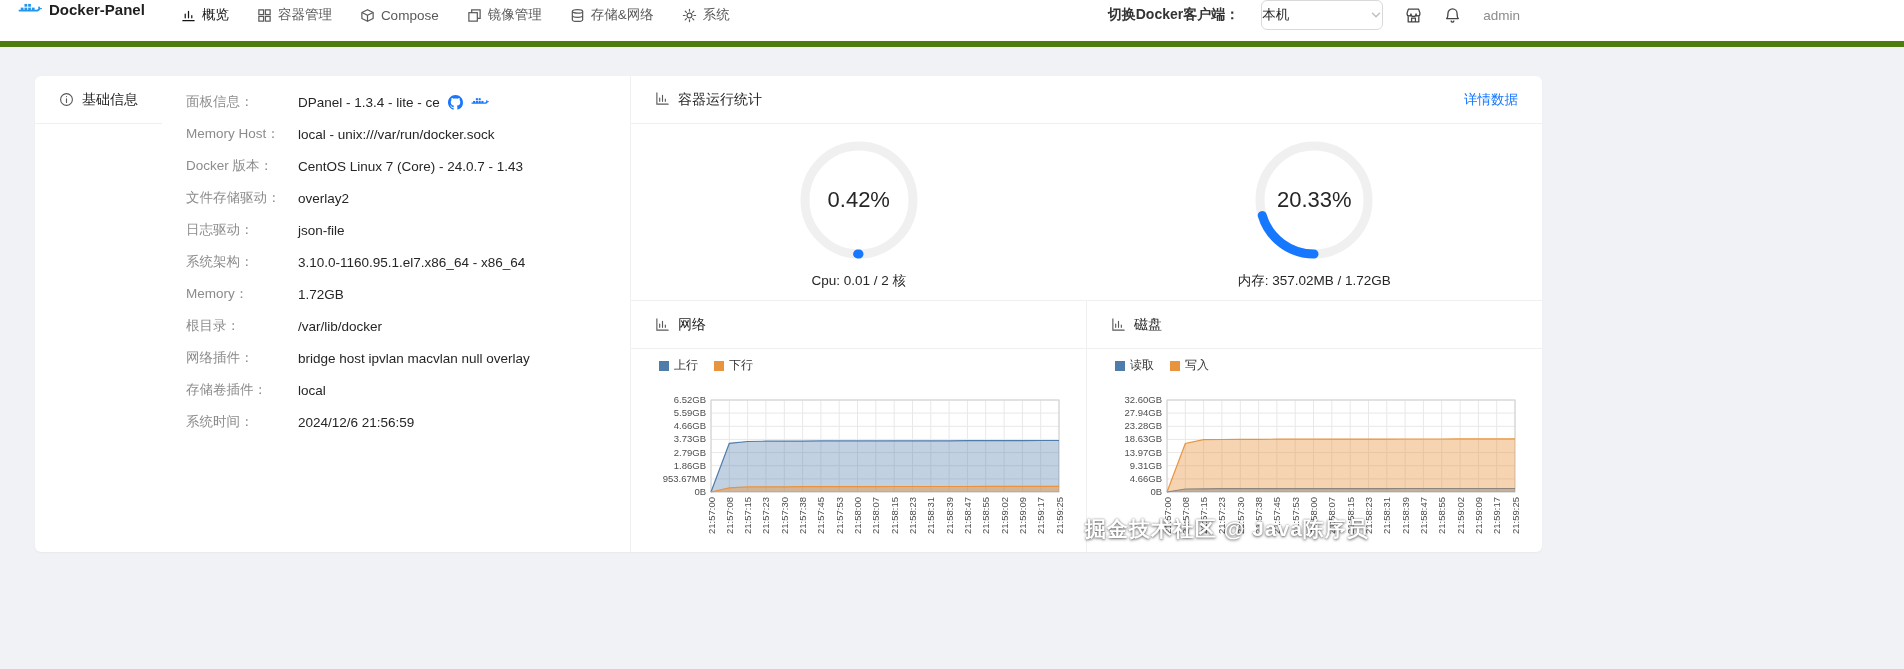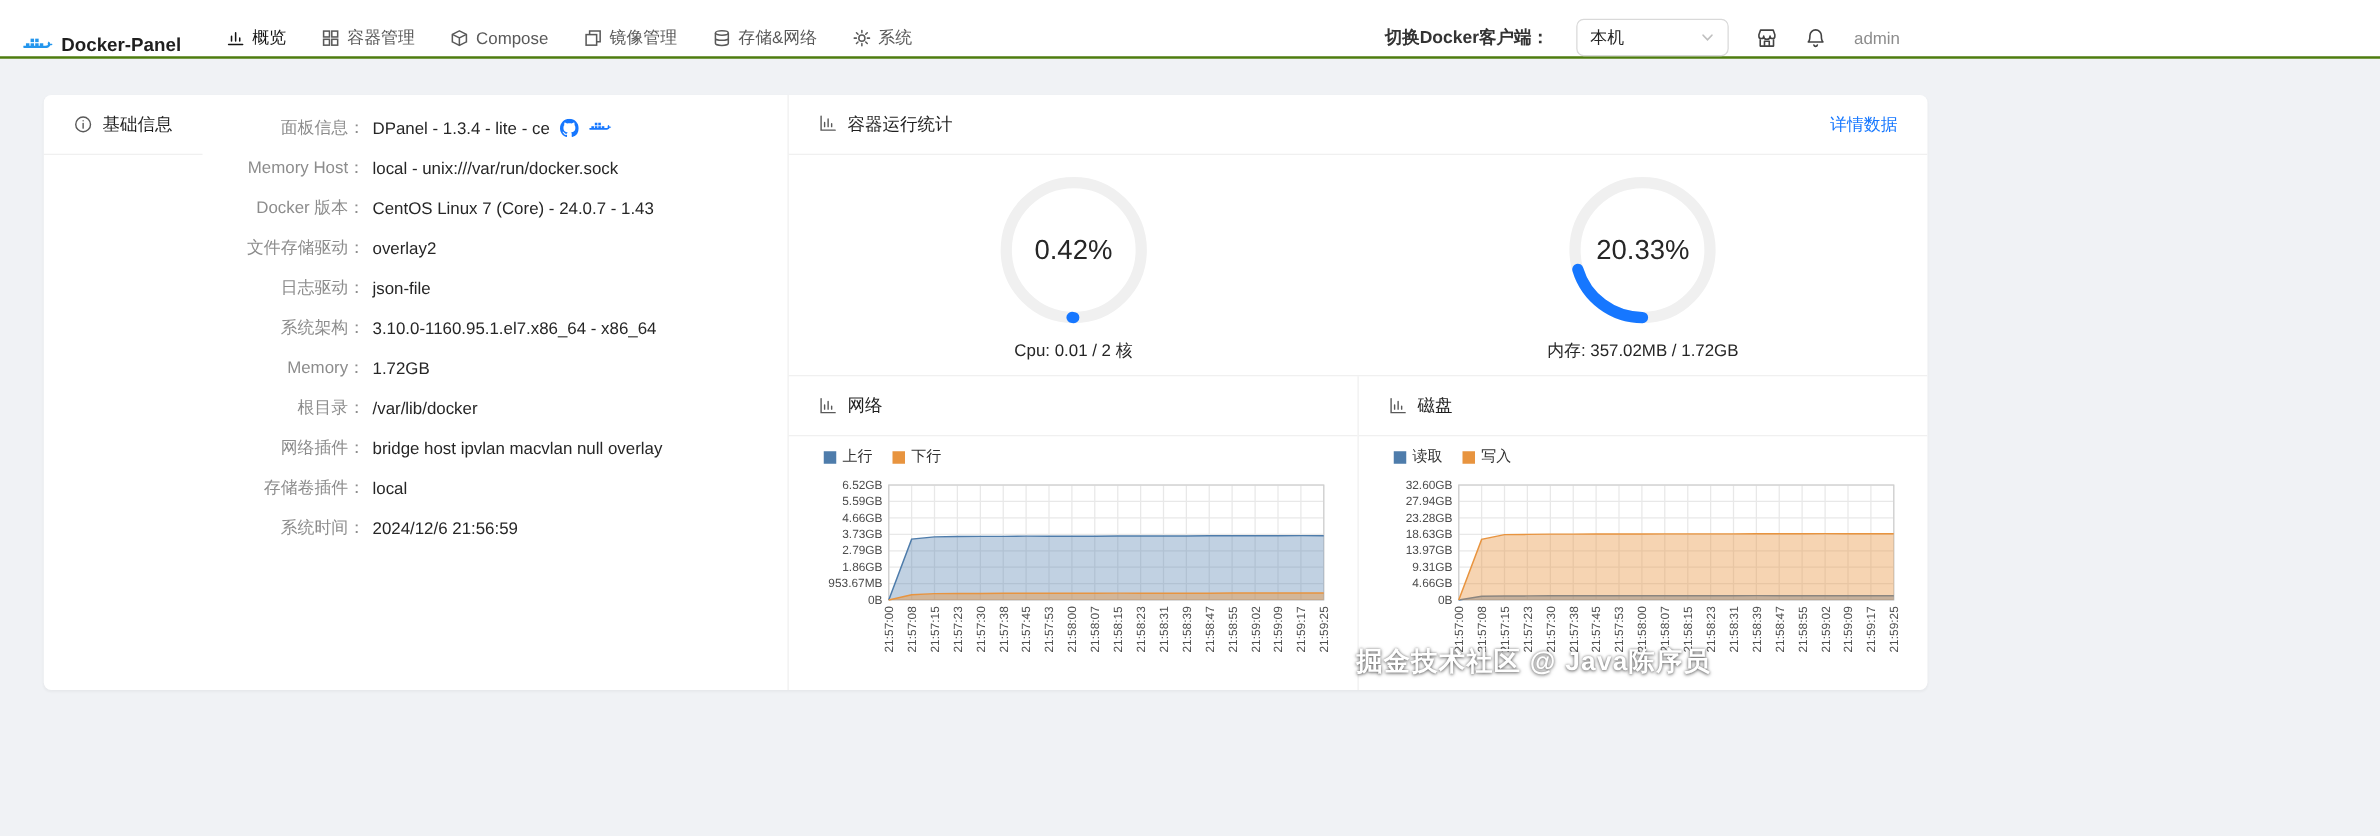--- a/index.html
+++ b/index.html
@@ -1,62 +1,62 @@
 <!DOCTYPE html>
 <html><head>
 <meta charset="utf-8">
 <style>
   *{box-sizing:border-box;margin:0;padding:0}
   html,body{width:1904px;height:669px}
   body{font-family:"Liberation Sans","DejaVu Sans",sans-serif;background:#f0f2f5;color:#262626;overflow:hidden;position:relative}
 
   
-  .topbar{height:47px;background:#fff;border-bottom:2px solid #4d7c0f;display:flex;align-items:flex-end;padding:0 384px 0 18px}
+  .topbar{height:47px;background:#fff;border-bottom:6px solid #4d7c0f;display:flex;align-items:flex-start;padding:0 384px 0 18px}
   .brand{display:flex;align-items:center;gap:7px;margin-right:24px;cursor:pointer}
   .brand-text{font-weight:bold;font-size:15px;color:#1f1f1f}
   .main-nav{display:flex;align-items:center;gap:4px}
   .nav-item{display:flex;align-items:center;gap:6px;padding:6px 12px;font-size:13.5px;color:#595959;cursor:pointer;border-radius:4px;white-space:nowrap}
   .nav-item.active{color:#141414;font-weight:normal}
   .nav-icon{display:flex}
   .topbar-right{margin-left:auto;display:flex;align-items:center;gap:22px}
   .client-label{font-size:14px;font-weight:600;color:#333;white-space:nowrap}
-  .client-select{width:122px;height:30px;border:1px solid #d9d9d9;border-radius:6px;background:#fff;display:flex;align-items:center;justify-content:space-between;padding:0 10px;font-size:13.5px;color:#262626;cursor:pointer}
+  .client-select{width:122px;height:30px;border:1px solid #d9d9d9;border-radius:6px;background:#fff;display:flex;align-items:center;justify-content:space-between;padding:0 0;font-size:13.5px;color:#262626;cursor:pointer}
   .top-icon{cursor:pointer;display:flex}
   .username{font-size:13.5px;color:#8c8c8c;cursor:pointer}
 
   
   .content{position:relative;height:622px}
   .card{position:absolute;left:35px;top:29px;width:1507px;height:476px;background:#fff;border-radius:6px;box-shadow:0 1px 2px rgba(0,0,0,.04);display:flex;overflow:hidden}
 
   .left-panel{width:596px;border-right:1px solid #f0f0f0;display:flex;flex-direction:row;flex:none}
   .right-panel{flex:1;display:flex;flex-direction:column;min-width:0}
 
   .panel-header{height:48px;display:flex;align-items:center;gap:8px;padding:0 24px;border-bottom:1px solid #f0f0f0;flex:none}
   .panel-header.spaced{justify-content:space-between}
   .ph-left{display:flex;align-items:flex-start;gap:8px}
   .ph-title{font-size:14px;color:#1f1f1f}
   .detail-link{font-size:13.5px;color:#1677ff;cursor:pointer;text-decoration:none}
 
   .info-list{padding:10px 24px}
   .info-row{display:flex;align-items:center;height:32px;font-size:13.5px}
-  .info-label{width:106px;text-align:right;color:#8c8c8c;flex:none;white-space:nowrap}
+  .info-label{width:106px;color:#8c8c8c;flex:none;white-space:nowrap}
   .info-value{margin-left:6px;color:#262626;white-space:nowrap}
   .link-icon{margin-left:8px;display:flex;cursor:pointer}
 
   .gauges{height:176px;display:flex;flex:none}
   .gauge-block{flex:1;display:flex;flex-direction:column;align-items:center;justify-content:center;padding-top:4px}
   .gauge{position:relative;width:124px;height:124px}
   .gauge-text{position:absolute;inset:0;display:flex;align-items:center;justify-content:center;font-size:22px;color:#262626}
   .gauge-caption{margin-top:10px;font-size:13.5px;color:#262626}
 
   .charts-row{flex:1;display:flex;border-top:1px solid #f0f0f0;min-height:0}
   .chart-panel{flex:1;display:flex;flex-direction:column;min-width:0}
   .chart-panel.first{border-right:1px solid #f0f0f0}
   .chart-body{padding:6px 12px 0 12px}
-  .legend{display:flex;gap:16px;margin:2px 0 6px 16px;font-size:12px;color:#333;align-items:center}
+  .legend{display:flex;gap:16px;margin:2px 0 18px 16px;font-size:12px;color:#333;align-items:center}
   .legend-item{display:flex;align-items:center;gap:5px;cursor:pointer}
   .legend-swatch{width:10px;height:10px;display:inline-block}
   svg.chart{display:block;margin-left:4px}
   svg.chart text.tick{font-size:9.5px;fill:#4d4d4d}
 
   .watermark{position:absolute;left:1085px;top:468px;font-size:21px;font-weight:bold;color:#fff;letter-spacing:1px;white-space:nowrap;text-shadow:0 1px 3px rgba(0,0,0,.55),0 0 2px rgba(0,0,0,.35)}
 </style>
 </head>
 <body>
 

